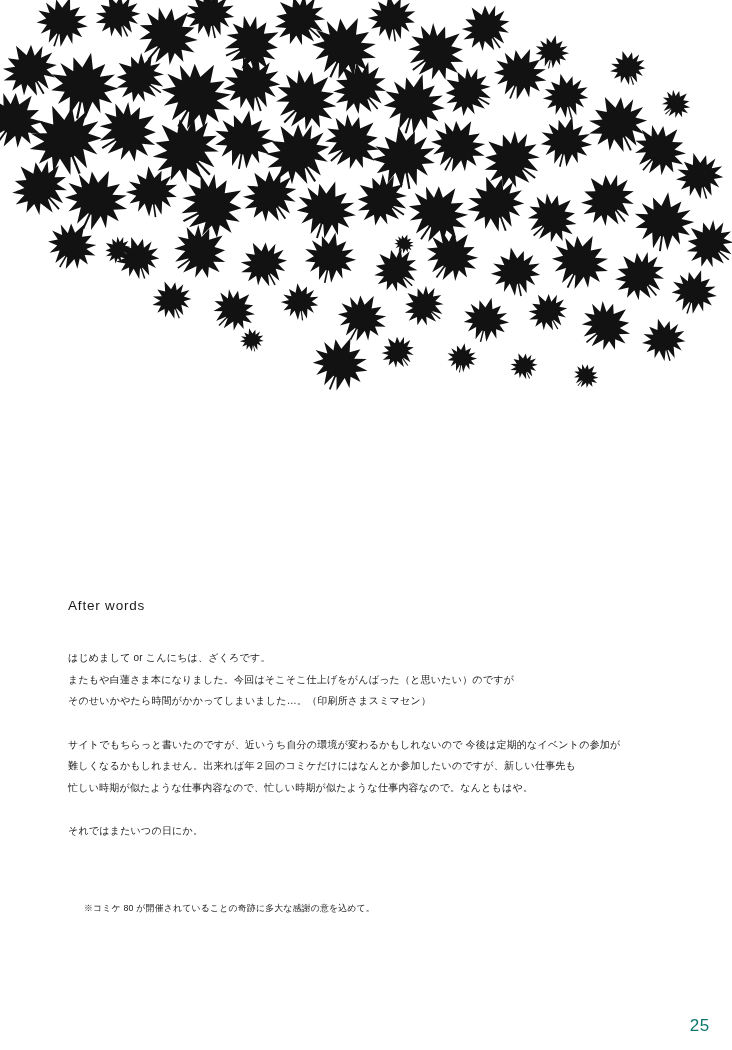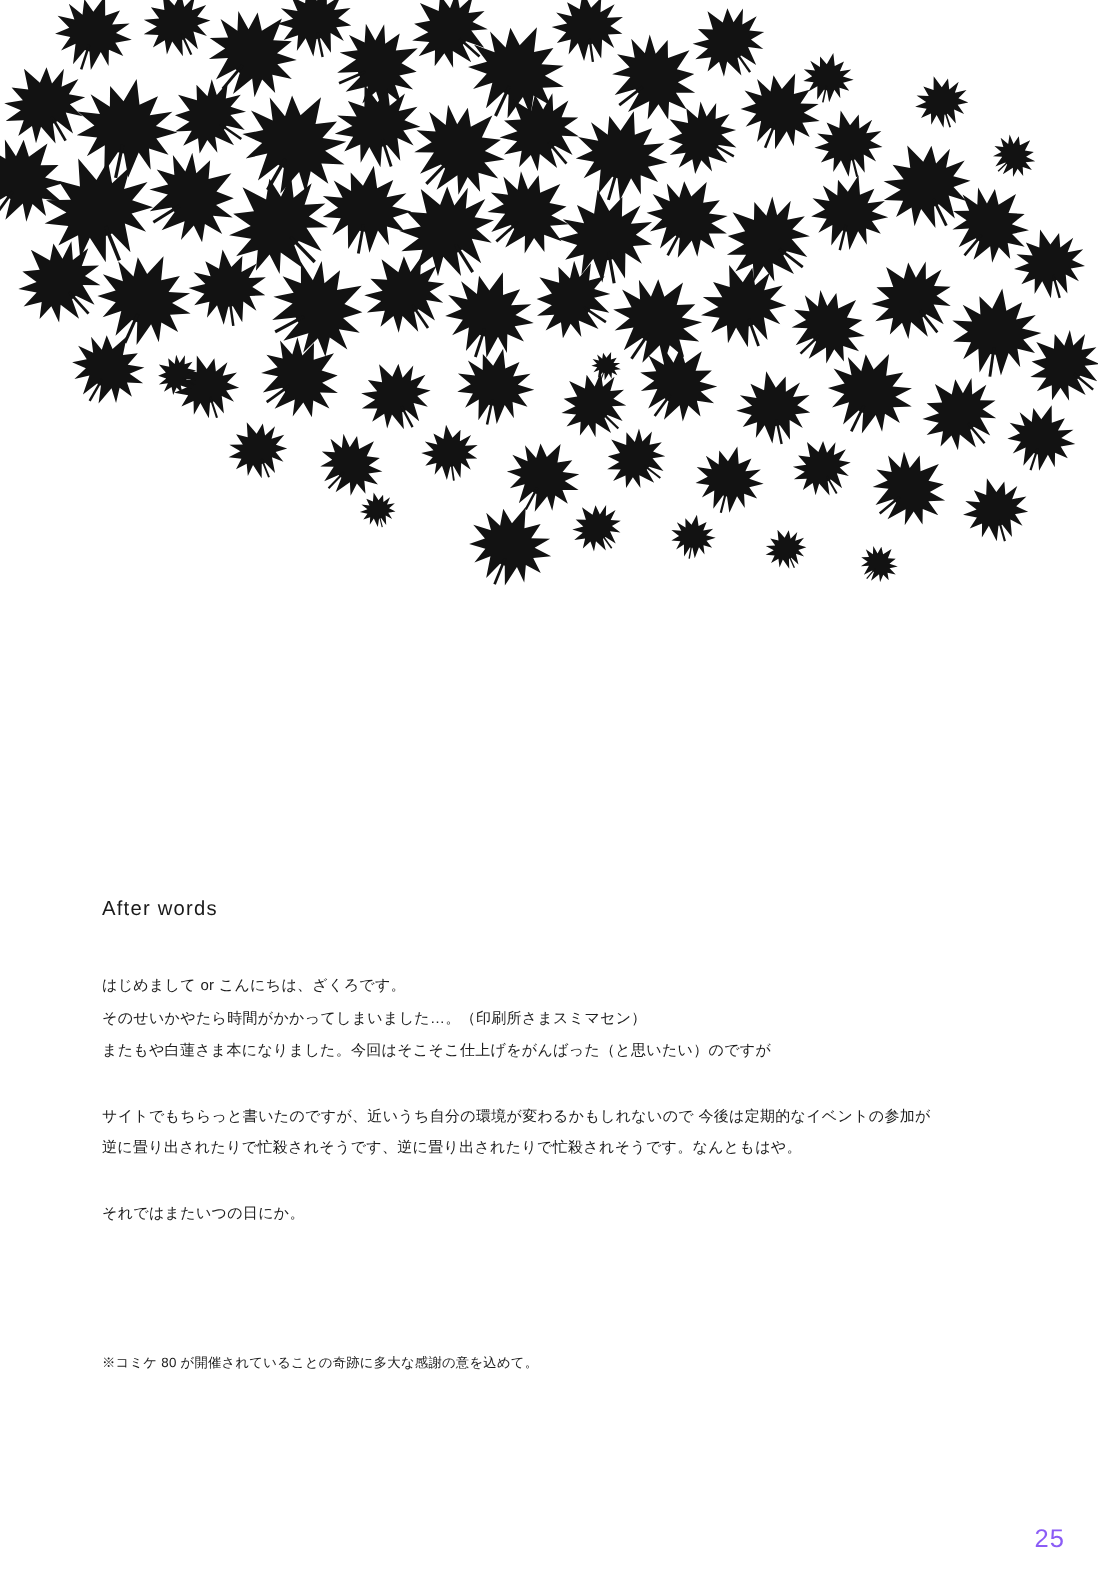--- a/index.html
+++ b/index.html
@@ -67,29 +67,30 @@
   .sig-line {
     display: block;
     font-size: 8.9px;
     line-height: 2.15;
     letter-spacing: 0.05em;
     color: #1c1c1c;
     white-space: nowrap;
   }
   .sig-line.note {
     letter-spacing: 0.02em;
+    margin-left: 16px;
   }
 
   
   .page-number {
     position: absolute;
     right: 22px;
     bottom: 14px;
     font-size: 17px;
-    color: #8b5cf6;
+    color: #0f766e;
     letter-spacing: 0.04em;
   }
 </style>
 </head>
 <body>
 
 <div id="leaf-art">
   <svg width="732" height="430" viewBox="0 0 732 430" xmlns="http://www.w3.org/2000/svg" aria-hidden="true">
     <defs>
 
@@ -190,27 +191,28 @@
       <use href="#maple" transform="translate(118,250) rotate(-60) scale(0.28)"></use>
     </g>
   </svg>
 </div>
 
 <div class="afterword">
   <h1 class="afterword-heading">After words</h1>
 
   <p class="para">
     <span class="para-line">はじめまして or こんにちは、ざくろです。</span>
+    <span class="para-line">またもや白蓮さま本になりました。今回はそこそこ仕上げをがんばった（と思いたい）のですが</span>
     <span class="para-line">そのせいかやたら時間がかかってしまいました…。（印刷所さまスミマセン）</span>
-    <span class="para-line">またもや白蓮さま本になりました。今回はそこそこ仕上げをがんばった（と思いたい）のですが</span>
   </p>
 
   <p class="para">
     <span class="para-line">サイトでもちらっと書いたのですが、近いうち自分の環境が変わるかもしれないので 今後は定期的なイベントの参加が</span>
-    <span class="para-line">逆に畳り出されたりで忙殺されそうです、逆に畳り出されたりで忙殺されそうです。なんともはや。</span>
+    <span class="para-line">難しくなるかもしれません。出来れば年２回のコミケだけにはなんとか参加したいのですが、新しい仕事先も</span>
+    <span class="para-line">忙しい時期が似たような仕事内容なので、忙しい時期が似たような仕事内容なので。なんともはや。</span>
   </p>
 
   <p class="para tight">
     <span class="para-line">それではまたいつの日にか。</span>
   </p>
 </div>
 
 <div class="signature">
   <span class="sig-line note">※コミケ 80 が開催されていることの奇跡に多大な感謝の意を込めて。</span>
 </div>

